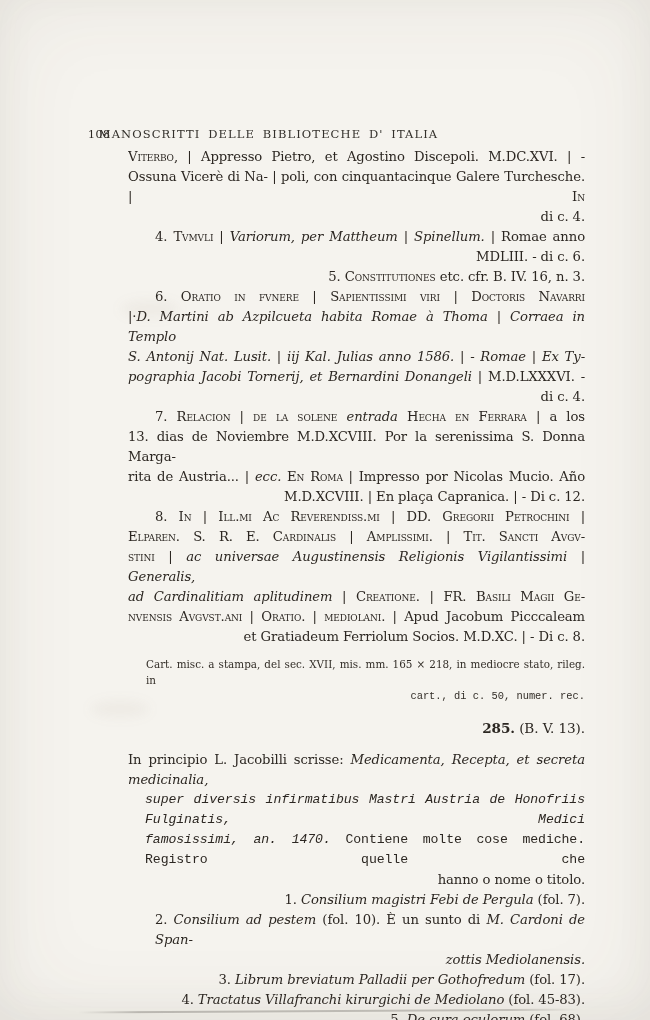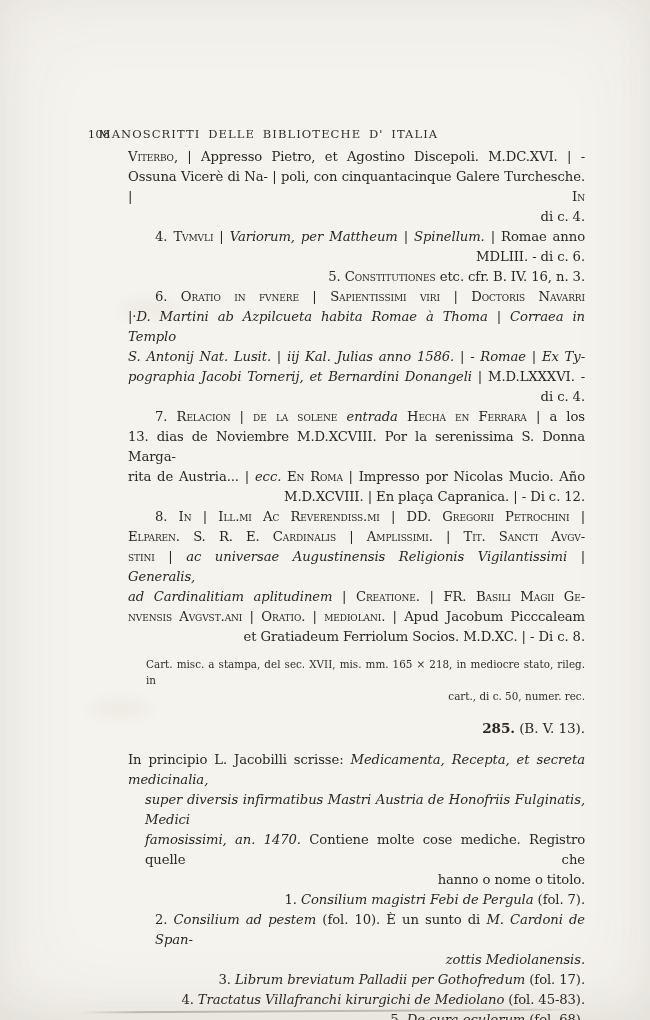--- a/index.html
+++ b/index.html
@@ -12,21 +12,21 @@
     color:#2c2722;
   }
   .hdr{position:absolute;top:127px;left:0;width:526px;height:18px;}
   .pgnum{position:absolute;left:88px;top:1px;font-size:11px;letter-spacing:0.5px;}
   .rtitle{position:absolute;left:0;right:0;top:0;text-align:center;font-size:11.5px;letter-spacing:1.1px;word-spacing:3px;color:#33302b;padding-left:11px;}
   .body{position:absolute;left:128px;top:147px;width:457px;}
   .blk{margin:0;}
   .ln{line-height:20px;font-size:13.2px;text-align:right;letter-spacing:-0.1px;overflow:hidden;white-space:normal;}
   .jl{text-align:justify;text-align-last:justify;}
   .in1{padding-left:27px;}
-  .in2{padding-left:17px;}
+  .in2{padding-left:17px;font-family:Liberation Mono, monospace;}
   .it{font-style:italic;}
   .sc{font-variant-caps:small-caps;}
   .bd{font-weight:bold;}
   .note{margin-left:18px;margin-top:9px;}
   .note .ln{font-size:10.4px;line-height:16px;letter-spacing:0;color:#332e28;}
   .heading{margin:14px 0 12px 8px;}
   .heading .ln{font-size:13.6px;}
   .scan-edge{position:absolute;left:78px;top:1010px;width:505px;height:2px;
     background:linear-gradient(90deg, rgba(40,35,30,0.0), rgba(40,35,30,0.25) 12%, rgba(40,35,30,0.22) 85%, rgba(40,35,30,0));
     transform:rotate(-0.35deg);border-radius:2px;}

